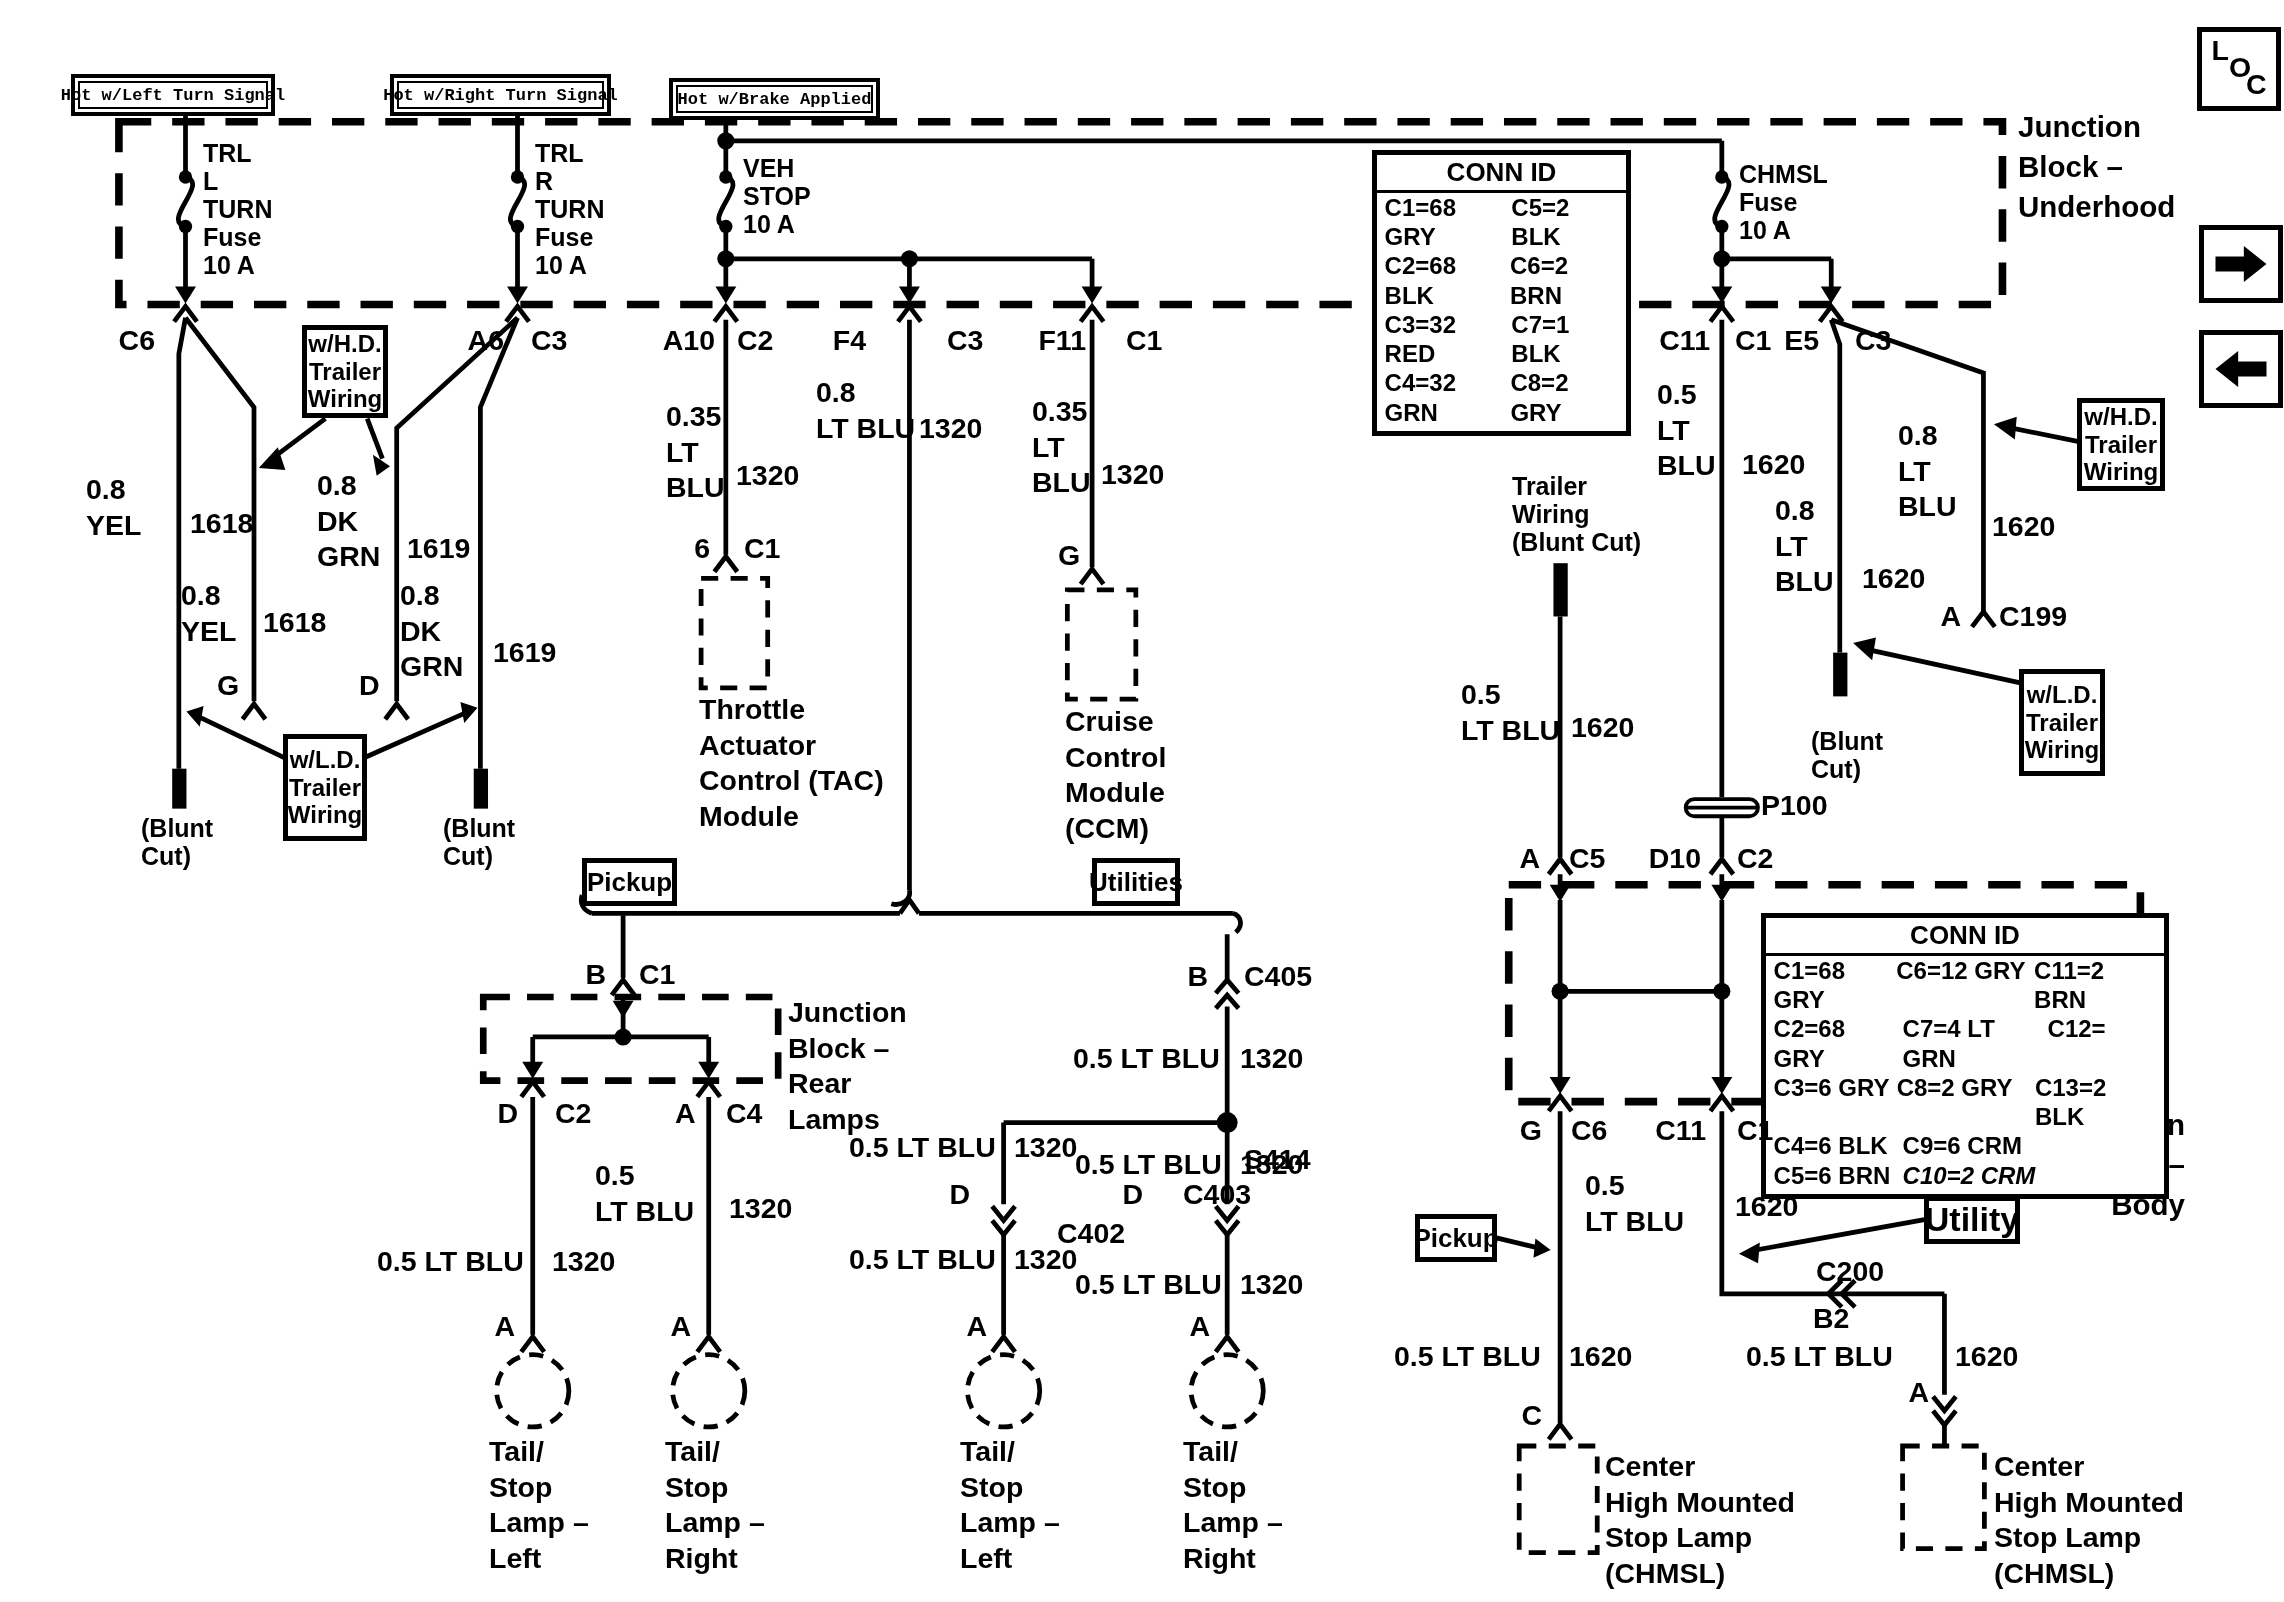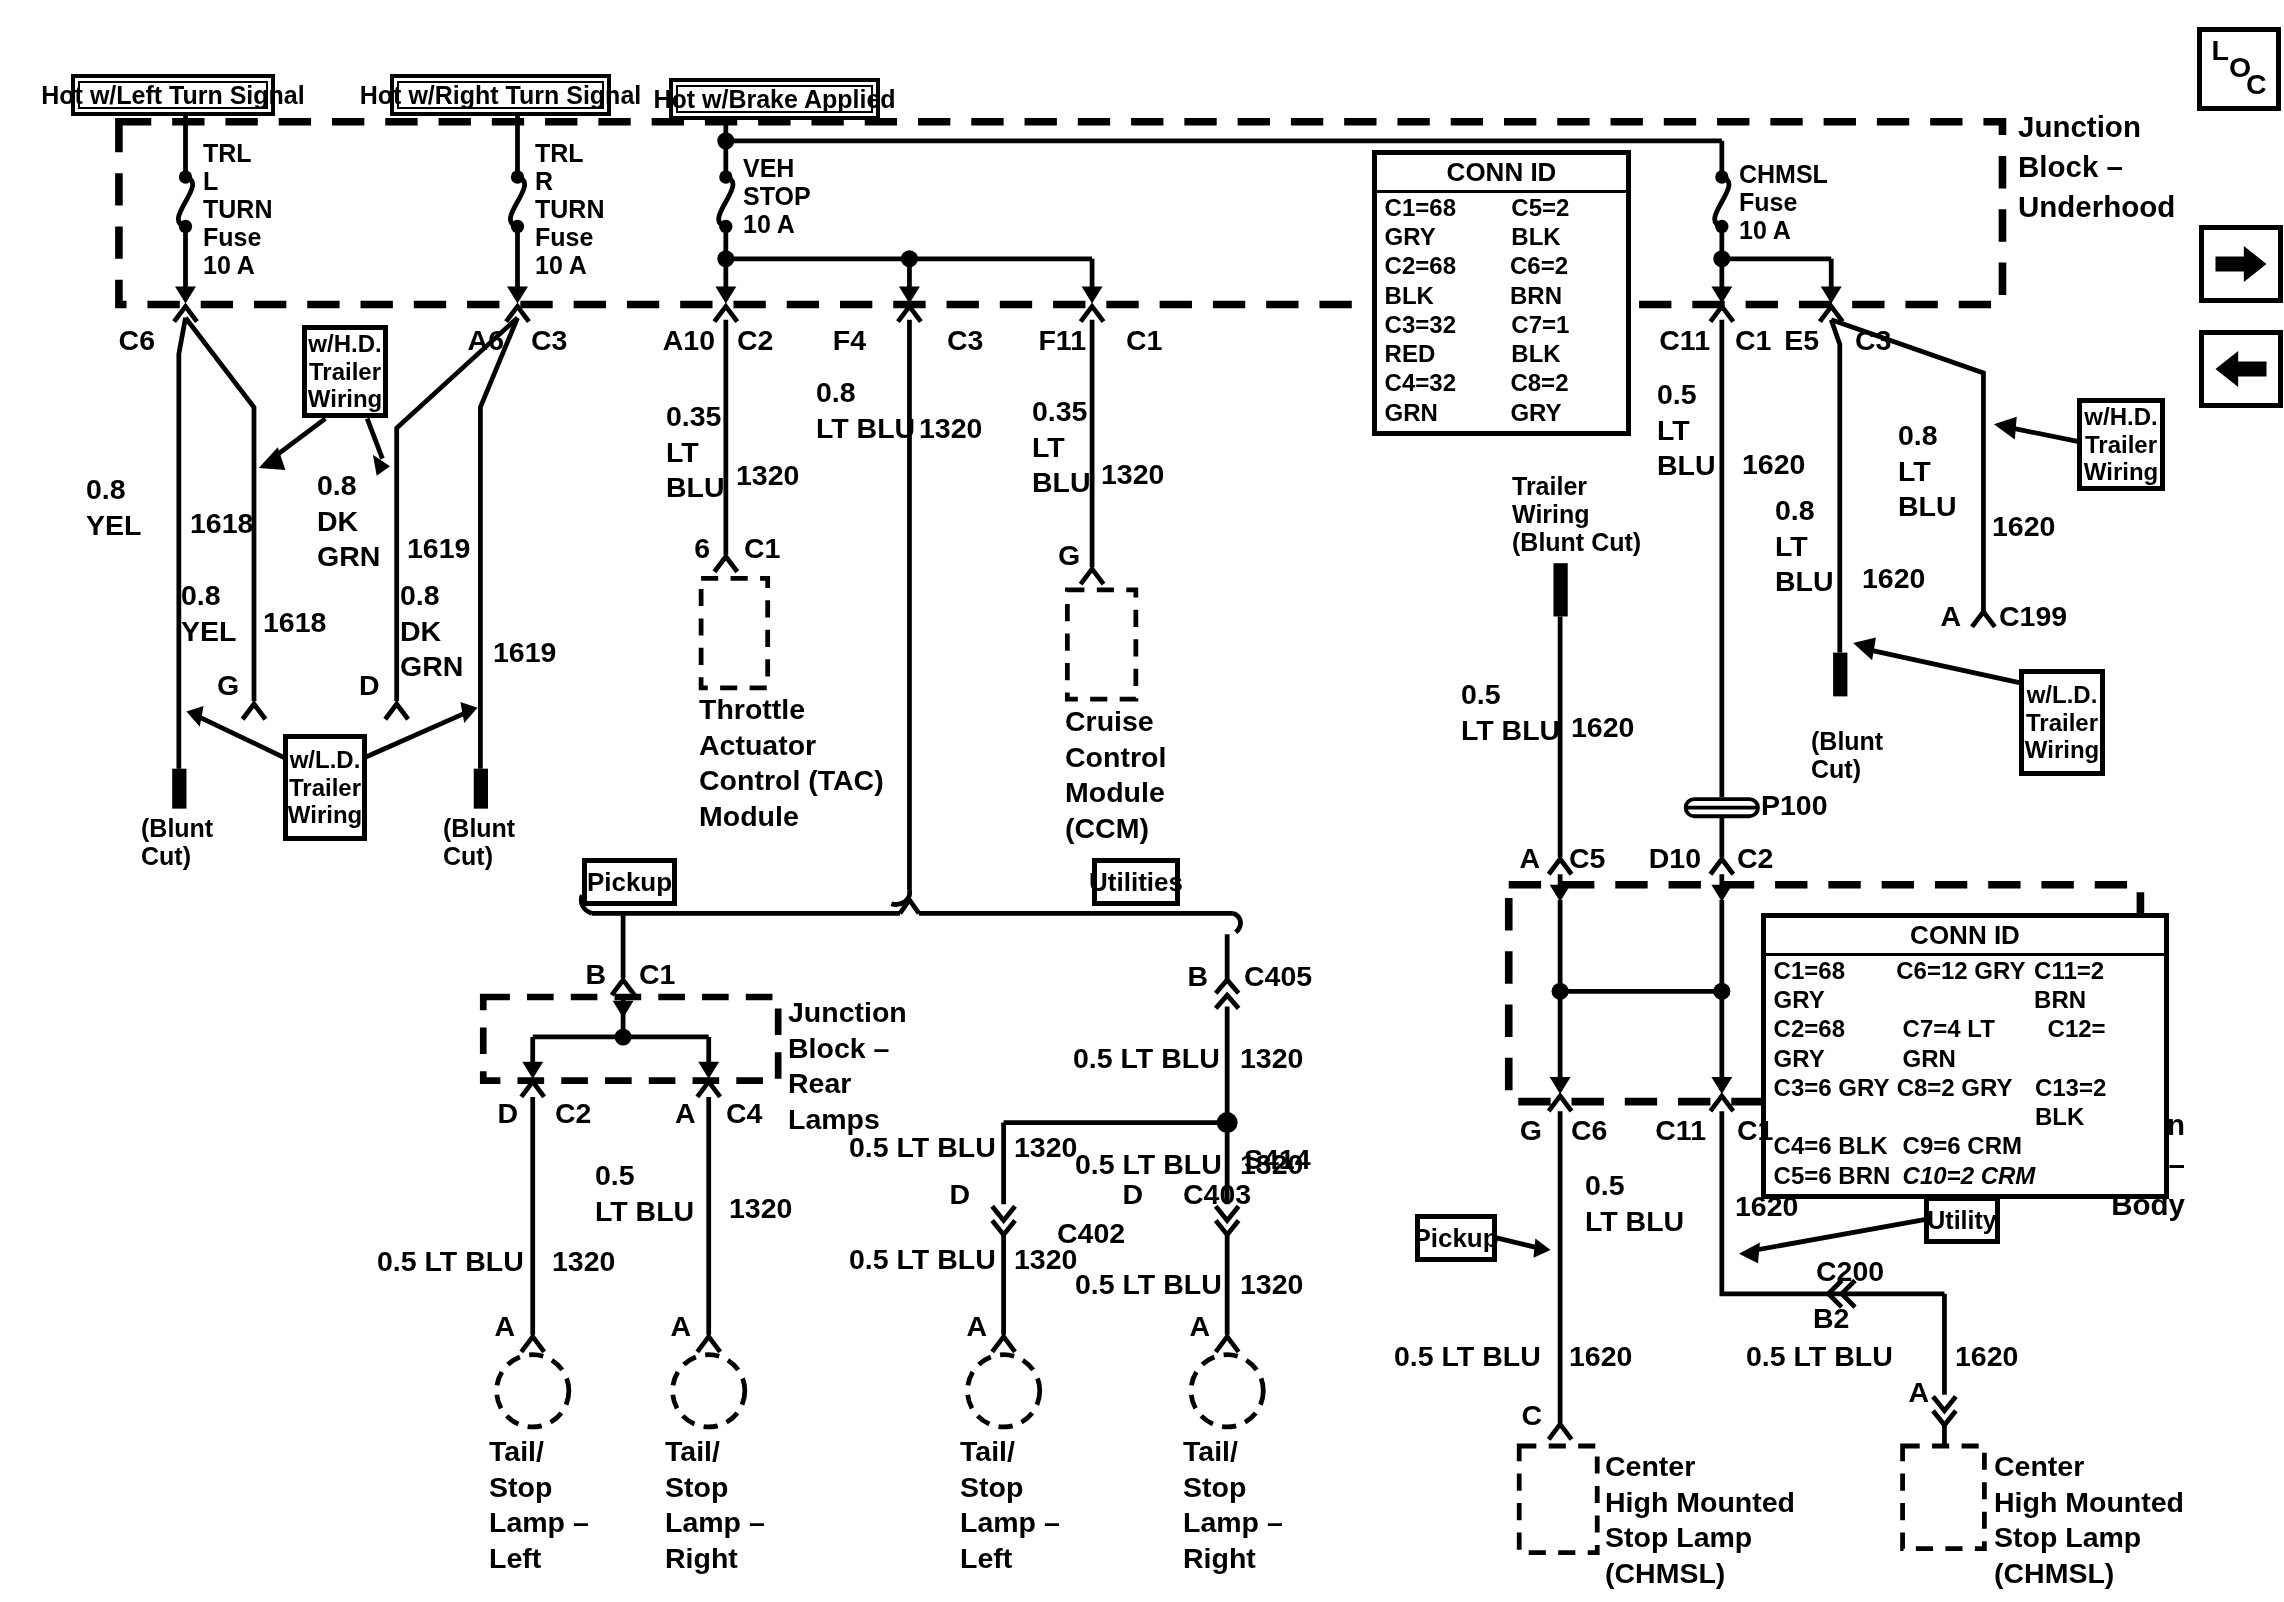--- a/index.html
+++ b/index.html
@@ -5,21 +5,21 @@
   html,body{margin:0;padding:0;background:#fff;}
   #canvas{position:relative;width:2285px;height:1603px;background:#fff;overflow:hidden;
           font-family:"Liberation Sans",sans-serif;font-weight:700;color:#000;}
   #lines{position:absolute;left:0;top:0;}
   .lbl{position:absolute;white-space:pre-line;line-height:1.12;}
   .fs26{font-size:25px;} .fs30{font-size:28.5px;line-height:1.25;}
   .fs31{font-size:29.5px;line-height:1.35;}
   .rt{text-align:right;}
   .dbl{position:absolute;border:4.8px solid #000;padding:2.9px;background:#fff;}
   .dbl-in{border:2.9px solid #000;height:100%;display:flex;align-items:center;justify-content:center;
-          font-size:25px;white-space:nowrap;padding:0 5.7px;box-sizing:border-box;}
+          font-size:17px;white-space:nowrap;padding:0 5.7px;box-sizing:border-box;font-family:Liberation Mono, monospace;}
   .sbox{position:absolute;border:5.7px solid #000;background:#fff;display:flex;align-items:center;
         justify-content:center;text-align:center;font-size:24px;line-height:1.16;white-space:pre-line;}
   .ctable{position:absolute;border:5.7px solid #000;background:#fff;}
   .ctitle{text-align:center;font-size:26px;border-bottom:3.8px solid #000;padding:1.9px 0;}
   .crow{display:flex;font-size:24px;line-height:1.22;padding:0 7.6px;}
   .crow span{display:block;}
   .navbox{position:absolute;border:5.7px solid #000;background:#fff;}
   .locbox{position:absolute;border:5.7px solid #000;background:#fff;}
   .locbox span{position:absolute;font-size:28.5px;}
 </style>
@@ -434,21 +434,21 @@
 <div class="lbl fs30 rt" style="left:1510px;top:1113px;width:32px;">G</div>
 <div class="lbl fs30" style="left:1571px;top:1113px;">C6</div>
 <div class="lbl fs30 rt" style="left:1630px;top:1113px;width:76px;">C11</div>
 <div class="lbl fs30" style="left:1737px;top:1113px;">C1</div>
 <div class="lbl fs30" style="left:1585px;top:1168px;">0.5
 LT BLU</div>
 <div class="lbl fs30" style="left:1735px;top:1189px;">1620</div>
 <div class="lbl fs30" style="left:1394px;top:1339px;">0.5 LT BLU</div>
 <div class="lbl fs30" style="left:1569px;top:1339px;">1620</div>
 <div class="sbox" style="left:1415px;top:1214px;width:82px;height:48px;box-sizing:border-box;font-size:26px;">Pickup</div>
-<div class="sbox" style="left:1924px;top:1196px;width:76px;height:48px;box-sizing:border-box;font-size:25px;">Utility</div>
+<div class="sbox" style="left:1924px;top:1196px;width:96px;height:48px;box-sizing:border-box;font-size:34px;">Utility</div>
 <div class="lbl fs30" style="left:1800px;top:1254px;margin-left:16px;">C200</div>
 <div class="lbl fs30" style="left:1813px;top:1301px;">B2</div>
 <div class="lbl fs30" style="left:1746px;top:1339px;">0.5 LT BLU</div>
 <div class="lbl fs30" style="left:1955px;top:1339px;">1620</div>
 <div class="lbl fs30 rt" style="left:1897px;top:1375px;width:32px;">A</div>
 <div class="lbl fs30 rt" style="left:1510px;top:1398px;width:32px;">C</div>
 <div class="lbl fs30" style="left:1605px;top:1449px;">Center
 High Mounted
 Stop Lamp
 (CHMSL)</div>

